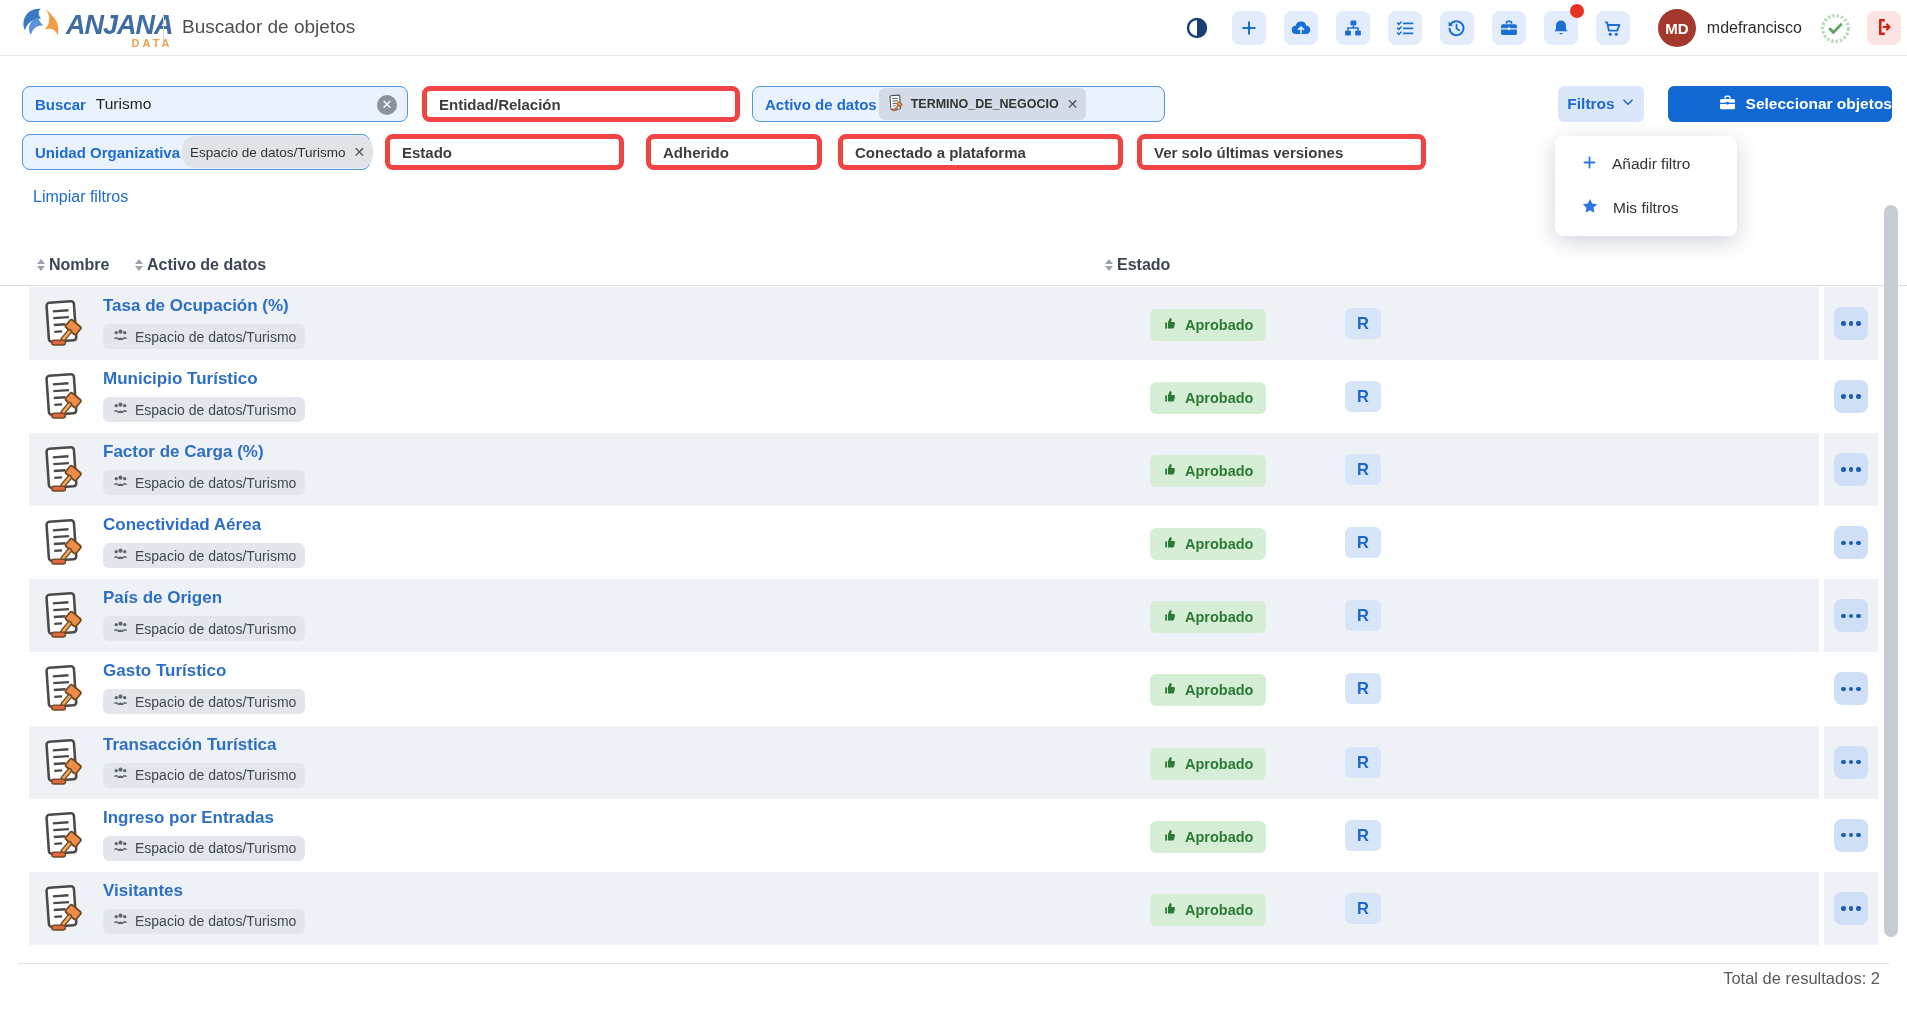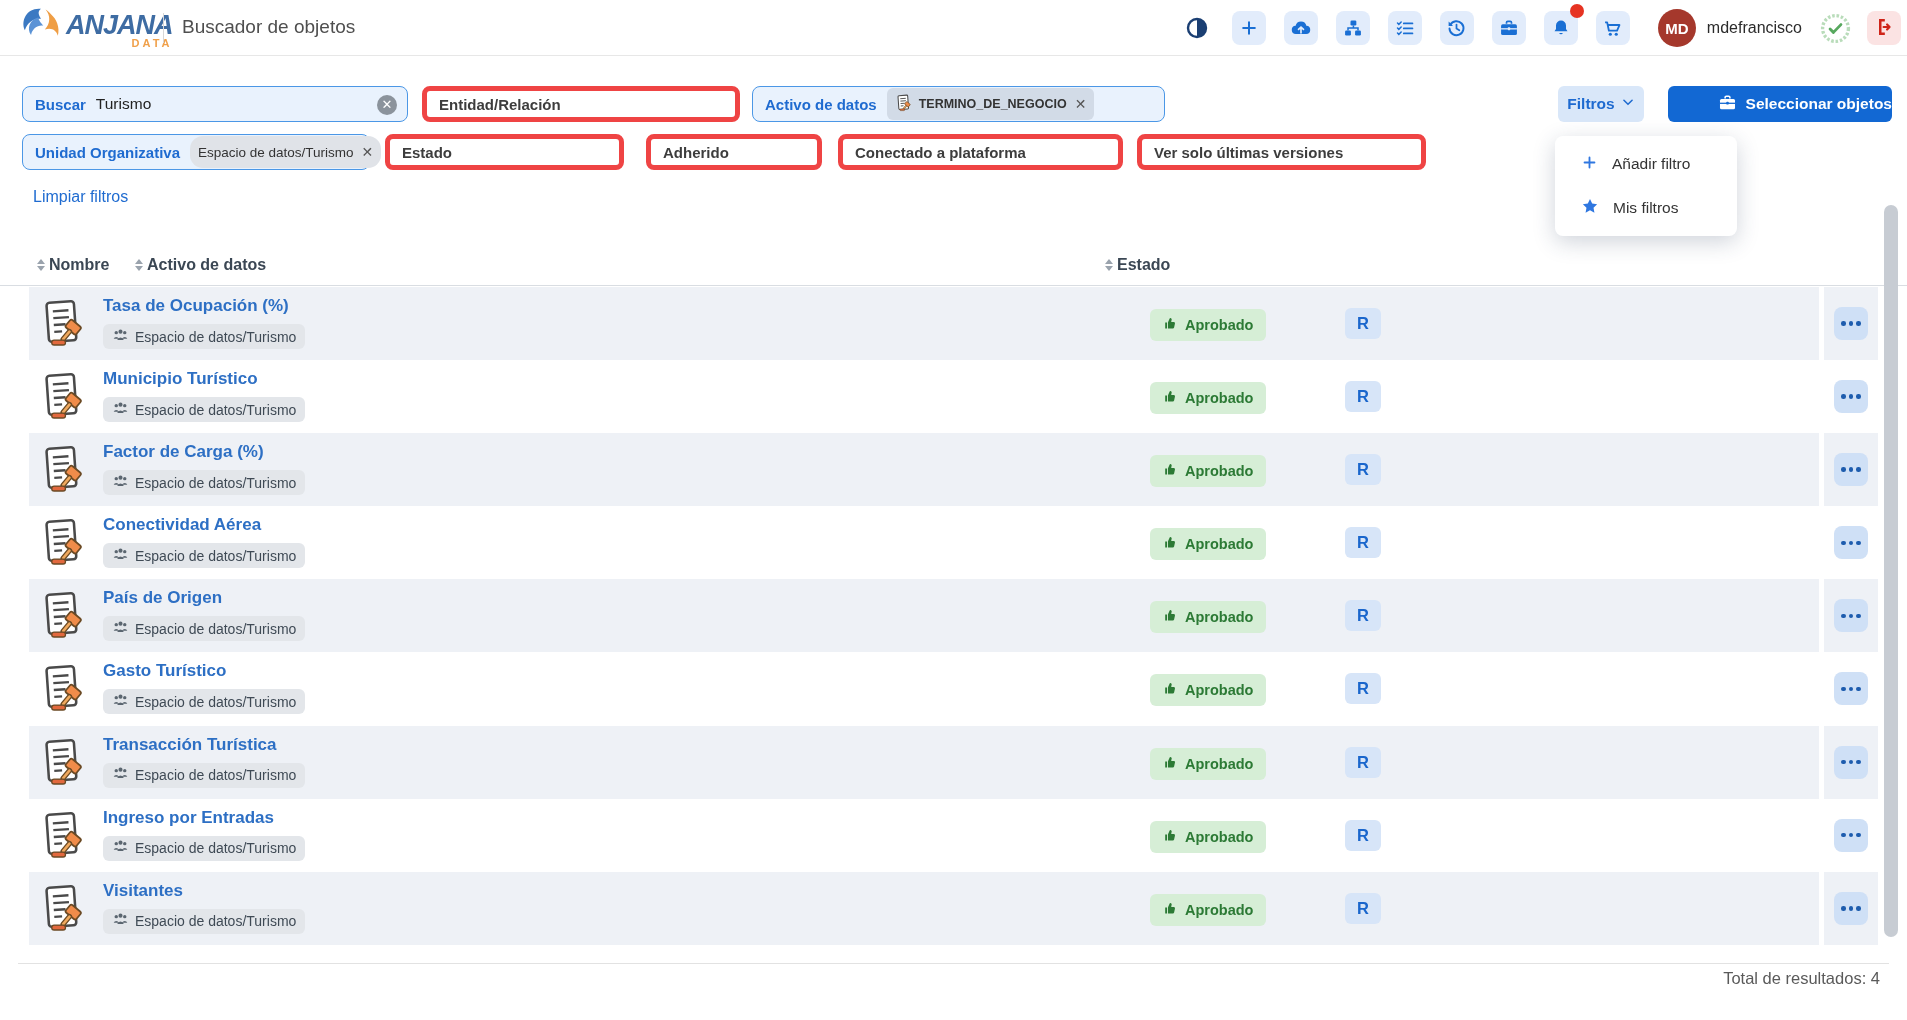--- a/index.html
+++ b/index.html
@@ -27,21 +27,21 @@
   .logout-btn { width:34px; height:34px; background:#fbe3e3; border:none; border-radius:8px; display:flex; align-items:center; justify-content:center; margin-left:16px; cursor:pointer; }
 
   
   .field { position:absolute; height:36px; border-radius:8px; display:flex; align-items:center; padding:0 12px; font-size:15px; }
   .field.blue { background:#e9f2fd; border:1px solid #4b97e6; }
   .field.plain { background:#fff; border:5px solid #ef4444; }
   .f-label { color:#1f6bd0; font-weight:600; white-space:nowrap; }
   .f-value { color:#222222; margin-left:10px; font-size:15.5px; }
   .f-ph { color:#3d3d3d; font-weight:600; }
   .clear-btn { position:absolute; right:10px; top:8px; width:20px; height:20px; border:none; border-radius:50%; background:#8b939c; color:#fff; font-size:13px; line-height:20px; text-align:center; cursor:pointer; padding:0; }
-  .chip { display:flex; align-items:center; margin-left:10px; border-radius:6px; padding:16px 8px; height:26px; font-size:12.5px; font-weight:700; color:#333; white-space:nowrap; }
+  .chip { display:flex; align-items:center; margin-left:2px; border-radius:6px; padding:16px 8px; height:26px; font-size:12.5px; font-weight:700; color:#333; white-space:nowrap; }
   .chip.steel { background:#d2dbe7; }
   .chip.gray { background:#e0e3e8; border-radius:13px; font-weight:400; font-size:13.5px; }
   .chip .x { margin-left:8px; color:#555; font-size:14px; font-weight:400; cursor:pointer; }
   .chip svg { margin-right:6px; }
 
   .filtros-btn { position:absolute; left:1558px; top:86px; width:86px; height:36px; background:#d9e7f9; color:#1e6ad0; font-weight:600; font-size:15.5px; border:none; border-radius:6px; display:flex; align-items:center; justify-content:center; gap:6px; cursor:pointer; }
   .select-btn { position:absolute; left:1668px; top:86px; width:224px; height:36px; background:#1268d3; color:#fff; font-weight:600; font-size:15.5px; border:none; border-radius:6px; display:flex; align-items:center; justify-content:flex-end; gap:9px; cursor:pointer; }
   .limpiar { position:absolute; left:33px; top:188px; font-size:16px; color:#1f6bd0; text-decoration:none; }
 
   
@@ -626,17 +626,17 @@
       <span class="vgap"></span>
       <button class="ellipsis-btn">
           <i></i>
           <i></i>
           <i></i>
         </button>
     </div>
   </div>
 
   <div class="foot-line"></div>
-  <div class="total">Total de resultados: 4</div>
+  <div class="total">Total de resultados: 2</div>
 
   <div class="sb-thumb"></div>
 
 </div>
 
 </body></html>

